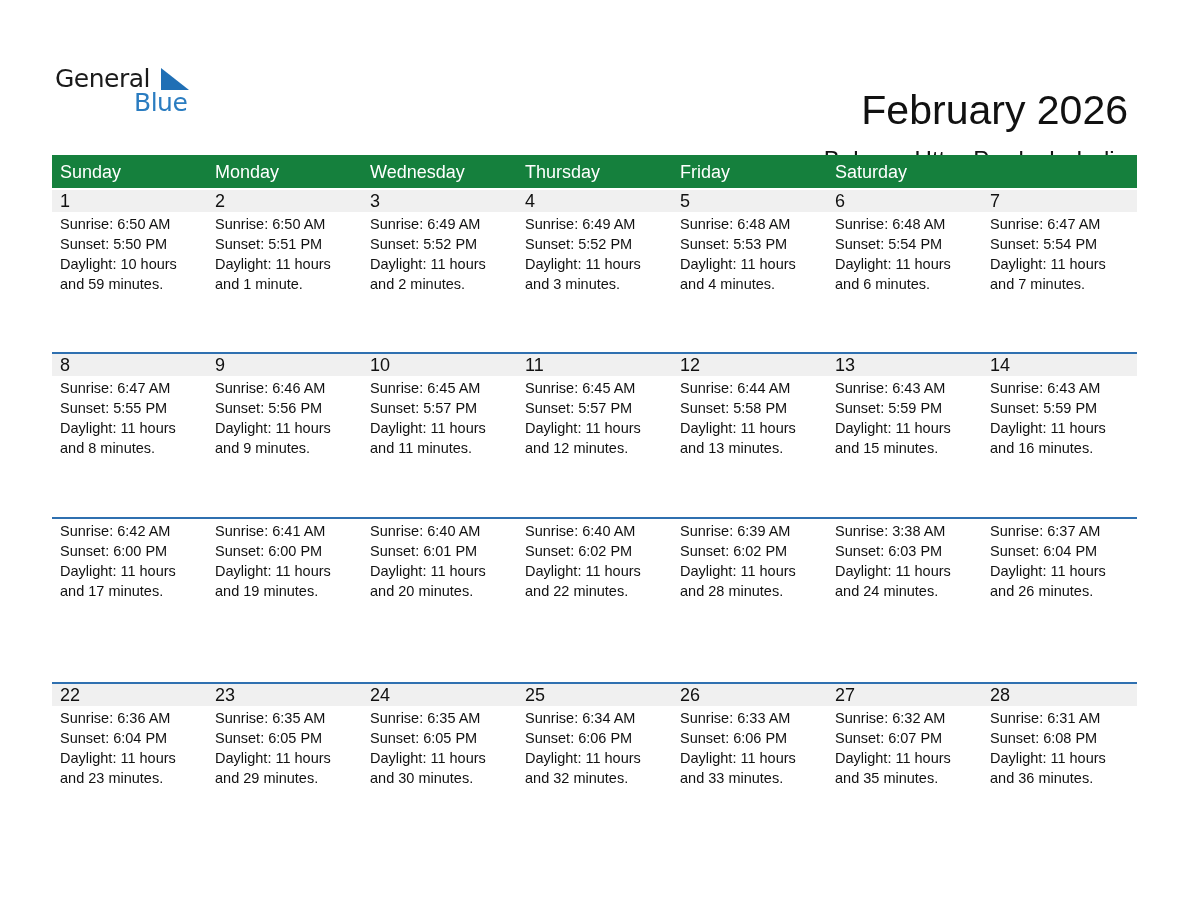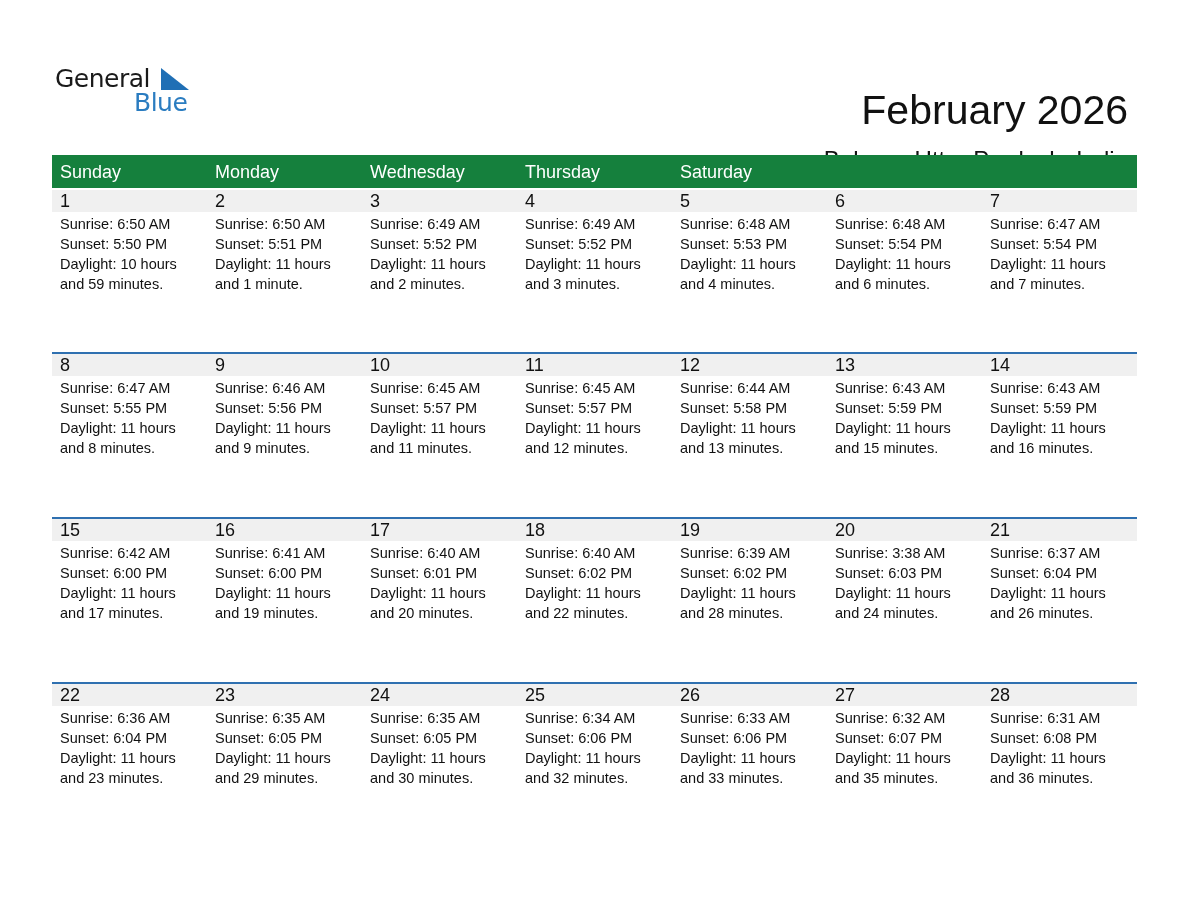--- a/index.html
+++ b/index.html
@@ -36,20 +36,21 @@
 
 <div class="title">February 2026</div>
 <div class="location">Baberu, Uttar Pradesh, India</div>
 
 <div class="cal">
   <div class="header">
     <div class="hcell">Sunday</div>
     <div class="hcell">Monday</div>
     <div class="hcell">Wednesday</div>
     <div class="hcell">Thursday</div>
+    <div class="hcell">Friday</div>
     <div class="hcell">Saturday</div>
   </div>
   <div id="weeks-container">
       <div class="week" style="top: 33px;">
         <div style="height: 2px;"></div>
         <div class="days-band">
           <div class="dnum">1</div>
           <div class="dnum">2</div>
           <div class="dnum">3</div>
           <div class="dnum">4</div>
@@ -153,29 +154,20 @@
           <div class="dcell">
             <div>Sunrise: 6:43 AM</div>
             <div>Sunset: 5:59 PM</div>
             <div>Daylight: 11 hours</div>
             <div>and 16 minutes.</div>
           </div>
         </div>
       </div>
       <div class="week" style="top: 362px;">
         <div class="week-line"></div>
-        <div class="days-band">
-          <div class="dnum">15</div>
-          <div class="dnum">16</div>
-          <div class="dnum">17</div>
-          <div class="dnum">18</div>
-          <div class="dnum">19</div>
-          <div class="dnum">20</div>
-          <div class="dnum">21</div>
-        </div>
         <div class="details">
           <div class="dcell">
             <div>Sunrise: 6:42 AM</div>
             <div>Sunset: 6:00 PM</div>
             <div>Daylight: 11 hours</div>
             <div>and 17 minutes.</div>
           </div>
           <div class="dcell">
             <div>Sunrise: 6:41 AM</div>
             <div>Sunset: 6:00 PM</div>

